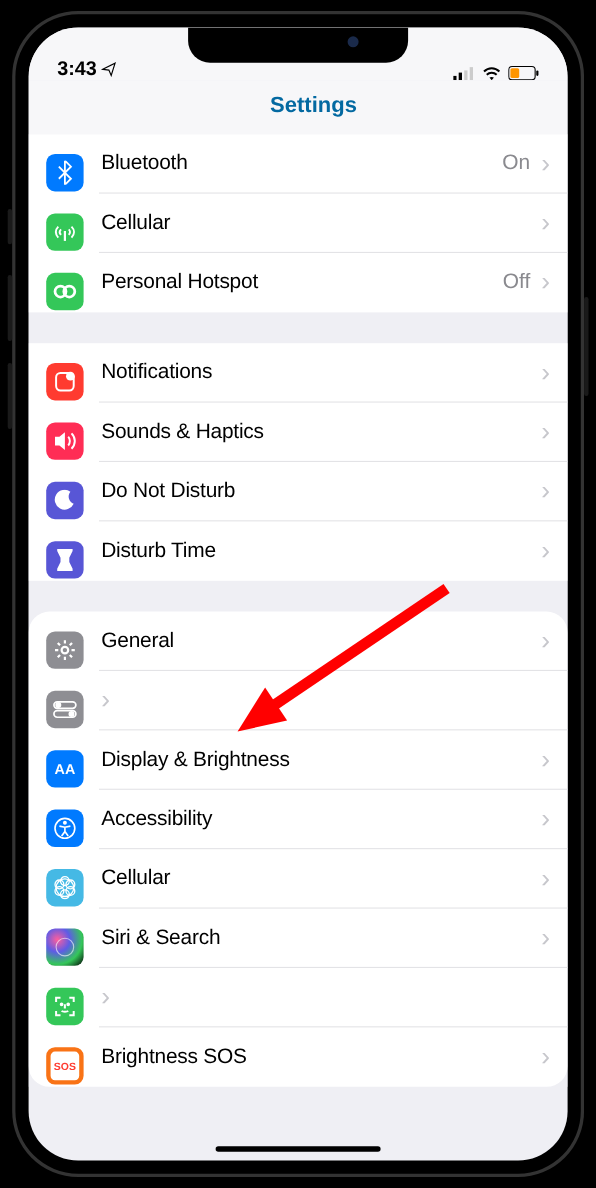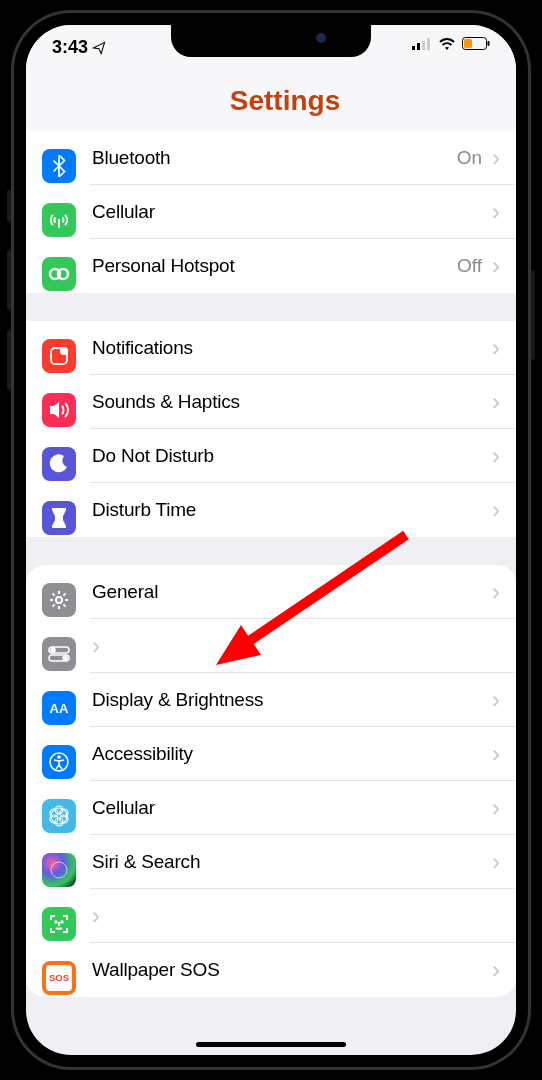--- a/index.html
+++ b/index.html
@@ -40,34 +40,34 @@
       top: 8px;
       width: 10px;
       height: 10px;
       background: #1a2a4a;
       border-radius: 50%;
     }
     .status-bar {
       height: 48px;
       display: flex;
       justify-content: space-between;
-      align-items: flex-start;
+      align-items: flex-end;
       padding: 0 26px;
       padding-top: 12px;
       background: #f7f7f9;
     }
     .status-left { display: flex; align-items: center; gap: 4px; font-weight: 600; font-size: 18px; }
     .status-right { display: flex; align-items: center; gap: 6px; }
     .header {
       background: #f7f7f9;
       text-align: center;
       padding: 12px 0 14px 0;
       position: relative;
     }
-    .header-title { font-size: 28px; font-weight: 700; color: #c2410c; padding-left: 28px; }
+    .header-title { font-size: 20px; font-weight: 700; color: #0369a1; padding-left: 28px; }
     .content { background: #efeff4; }
     .group { margin-bottom: 28px; background: #fff; }
     .group:last-child { margin-bottom: 0; border-radius: 19px; }
     .row {
       display: flex;
       align-items: center;
       height: 54px;
       padding: 0 16px 0 16px;
       position: relative;
       cursor: pointer;
@@ -332,21 +332,21 @@
           </div>
           <span class="chevron">›</span>
           <div class="row-sep"></div>
         </div>
         <div class="row">
           <div class="app-icon" style="background:#fff;border:4px solid #f97316">
             <svg width="30" height="16" viewBox="0 0 30 16">
                 <text x="15" y="12" font-size="11" font-weight="800" text-anchor="middle" fill="#ff3b30">SOS</text>
               </svg>
           </div>
-          <span class="row-label">Wallpaper SOS</span>
+          <span class="row-label">Brightness SOS</span>
           <span class="chevron">›</span>
         </div>
       </div>
 
     </div>
 
     <svg class="arrow-annotation" width="220" height="150" viewBox="0 0 220 150">
       <defs>
         <marker id="arrowhead" markerWidth="10" markerHeight="10" refX="2" refY="5" orient="auto">
           <polygon points="0 0, 10 5, 0 10" fill="#ff0000"></polygon>

